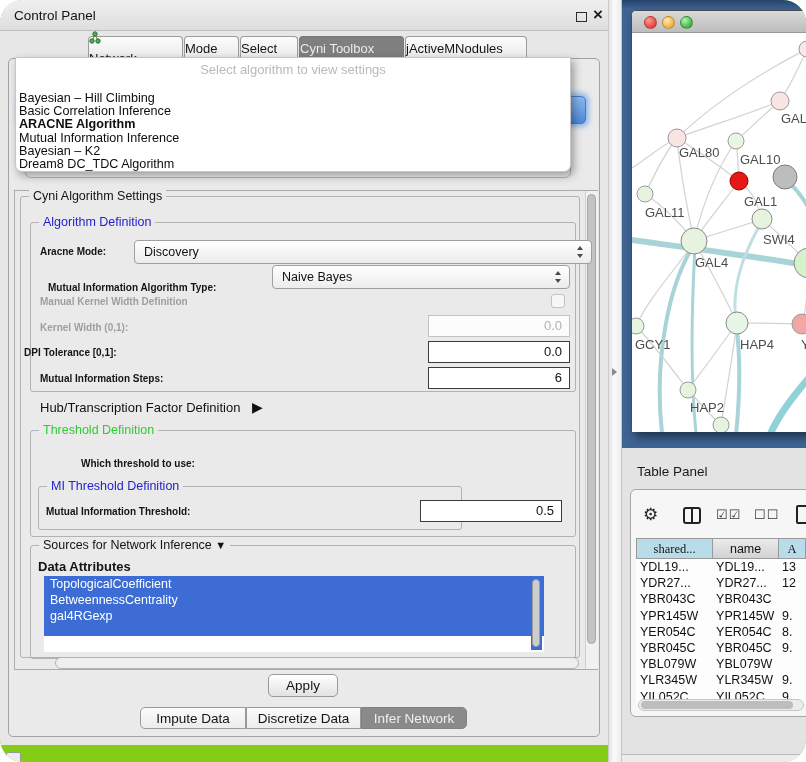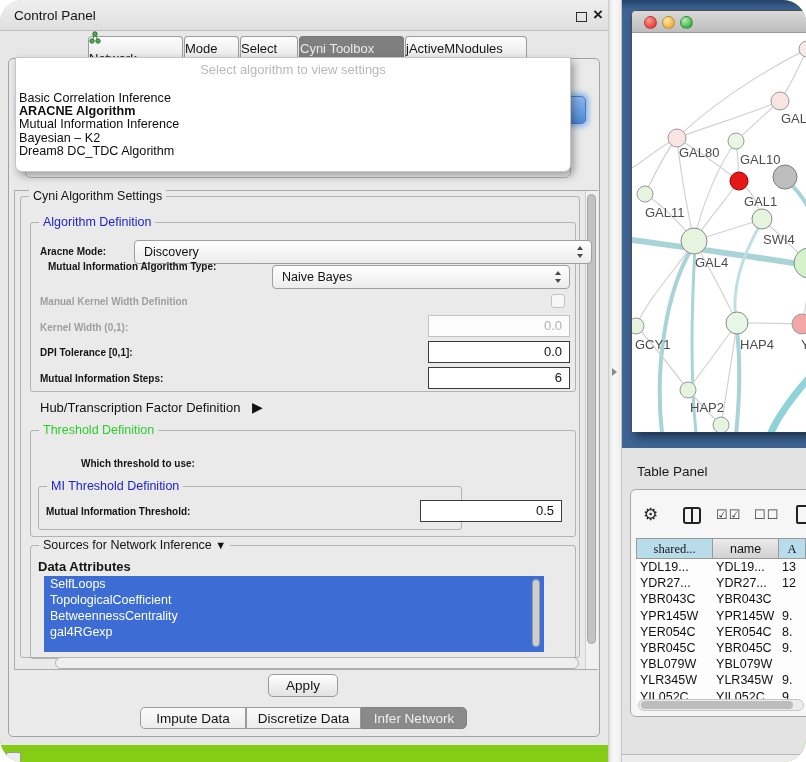--- a/index.html
+++ b/index.html
@@ -175,20 +175,21 @@
     <div class="abs" id="combo-focused">
       <div class="cap"></div>
     </div>
     <div class="abs" id="combo-disabled">
       <span>galFiltered.sif default node</span>
     </div>
 
     <div class="abs" id="algo-popup">
       <div id="algo-placeholder">Select algorithm to view settings</div>
       <div id="algo-list">
+        <div class="algo-item">Bayesian – Hill Climbing</div>
         <div class="algo-item">Basic Correlation Inference</div>
         <div class="algo-item bold">ARACNE Algorithm</div>
         <div class="algo-item">Mutual Information Inference</div>
         <div class="algo-item">Bayesian – K2</div>
         <div class="algo-item">Dream8 DC_TDC Algorithm</div>
       </div>
     </div>
 
     <div class="abs" id="settings-pane"></div>
     <div class="abs" id="v-scroll-track"></div>
@@ -199,30 +200,30 @@
     </div>
 
     <div class="abs group" style="left:30px;top:222px;width:546px;height:170px;">
       <span class="legend blue">Algorithm Definition</span>
     </div>
     <div class="abs lbl" style="left:40px;top:246px;">Aracne Mode:</div>
     <div class="abs combo" style="left:134px;top:240px;width:458px;text-align:right;">
       <span>Discovery</span>
       <span class="stepper"></span>
     </div>
-    <div class="abs lbl" style="left:40px;top:261px;padding-left:8px;">Mutual Information Algorithm Type:</div>
+    <div class="abs lbl" style="left:40px;top:282px;padding-left:8px;">Mutual Information Algorithm Type:</div>
     <div class="abs combo" style="left:272px;top:265px;width:298px;">
       <span>Naive Bayes</span>
       <span class="stepper"></span>
     </div>
     <div class="abs lbl disabled" style="left:40px;top:296px;">Manual Kernel Width Definition</div>
     <div class="abs checkbox" style="left:551px;top:294px;"></div>
     <div class="abs lbl disabled" style="left:40px;top:322px;">Kernel Width (0,1):</div>
     <div class="abs field disabled" style="left:428px;top:315px;width:142px;">0.0</div>
-    <div class="abs lbl" style="left:40px;top:347px;">DPI Tolerance [0,1]:</div>
+    <div class="abs lbl" style="left:24px;top:347px;">DPI Tolerance [0,1]:</div>
     <div class="abs field" style="left:428px;top:341px;width:142px;">0.0</div>
     <div class="abs lbl" style="left:40px;top:373px;">Mutual Information Steps:</div>
     <div class="abs field" style="left:428px;top:367px;width:142px;">6</div>
 
     <div class="abs" style="left:40px;top:399px;font-size:13px;color:#111;">
       <span>Hub/Transcription Factor Definition</span>
       <span style="margin-left:8px;font-size:14px;">▶</span>
     </div>
 
     <div class="abs group" style="left:30px;top:430px;width:546px;height:107px;">
@@ -236,21 +237,20 @@
     <div class="abs field" style="left:420px;top:500px;width:142px;">0.5</div>
 
     <div class="abs group" style="left:30px;top:545px;width:546px;height:114px;">
       <span class="legend">
         <span>Sources for Network Inference</span>
         <span style="font-size:11px;">▼</span>
       </span>
     </div>
     <div class="abs lbl" style="left:38px;top:559px;font-size:13px;">Data Attributes</div>
     <div class="abs" id="attr-list">
-      <div class="attr-item">SelfLoops</div>
       <div class="attr-item">TopologicalCoefficient</div>
       <div class="attr-item">BetweennessCentrality</div>
       <div class="attr-item">gal4RGexp</div>
       <div id="attr-partial"></div>
     </div>
     <div class="abs" id="attr-scroll">
         <div class="thumb"></div>
       </div>
 
     <div class="abs" id="h-scroll-thumb"></div>

